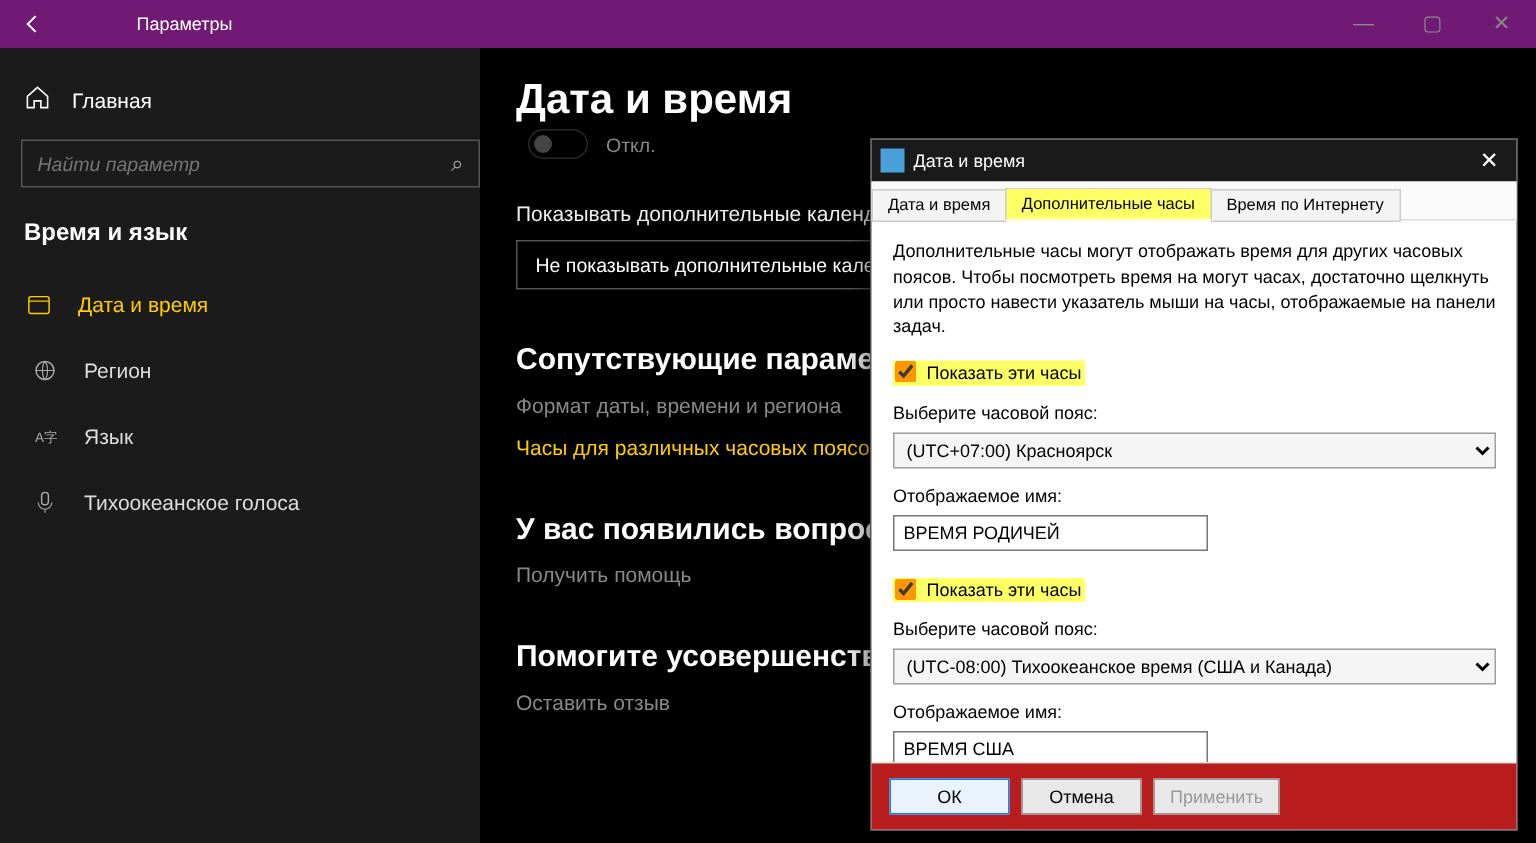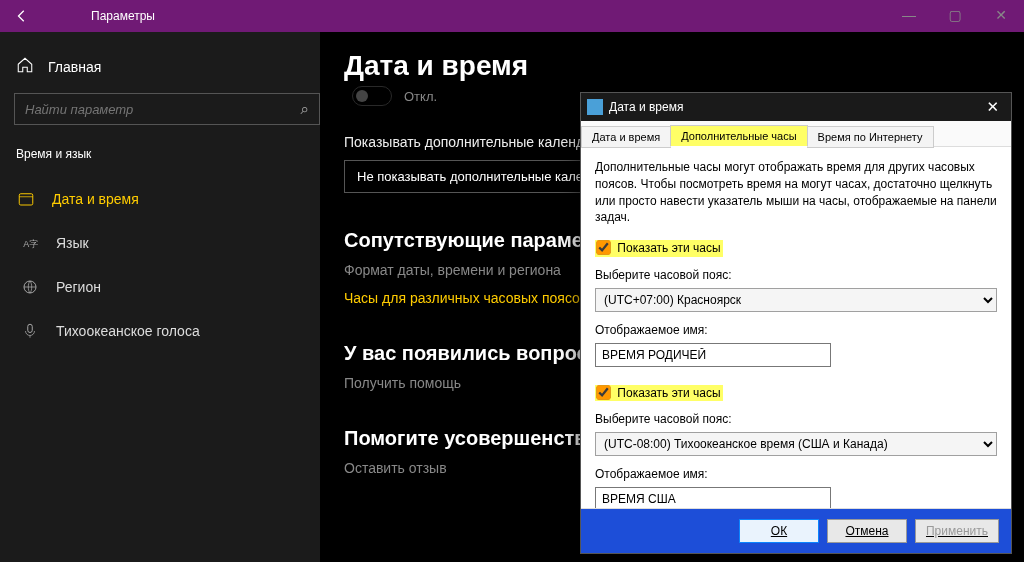--- a/index.html
+++ b/index.html
@@ -10,21 +10,21 @@
 .titlebar .back { width: 28px; height: 28px; display:flex; align-items:center; justify-content:center; }
 .titlebar .title { font-size: 12px; padding-left: 8px; color:#fff; }
 .winbtns { position:absolute; right:0; top:0; display:flex; }
 .winbtns div { width:46px; height:30px; display:flex; align-items:center; justify-content:center; color:#888; font-size:14px;}
 
 
 .leftpane { position:absolute; left:0; top:32px; width:334px; height:530px; background:#1b1b1b; padding:16px 0 0 0;}
 .home { display:flex; align-items:center; gap:14px; padding:8px 16px; font-size:14px;}
 .searchbox { margin:8px 14px 14px 14px; border:1px solid #555; height:32px; display:flex; align-items:center; padding:0 10px; background:#1b1b1b; }
 .searchbox input { flex:1; background:transparent; border:0; outline:0; color:#ccc; font-size:13px;font-style:italic;}
-.categ { font-weight:400; font-size:12px; padding:8px 16px 16px 16px;}
+.categ { font-weight:700; font-size:16px; padding:8px 16px 16px 16px;}
 .navitem { display:flex; align-items:center; gap:16px; padding:12px 16px; font-size:14px; color:#ddd; cursor:pointer; border-left:4px solid transparent;}
 .navitem.sel { color:#ffcc00; border-left:0; background:#1b1b1b;}
 .leftpane .navitem .nicon { width:20px; height:20px; display:flex; align-items:center; justify-content:center; color:#aaa; font-size:16px;}
 
 
 .main { position:absolute; left:320px; top:32px; width:704px; height:530px; background:#000; padding:18px 24px; overflow:hidden;}
 .main h1 { font-size:28px; font-weight:600; margin-bottom:8px;}
 .toggle-line { display:flex; align-items:center; gap:12px; color:#888; font-size:13px; margin-top:-4px; margin-left:8px;}
 .toggle { width:40px; height:20px; border:1px solid #666; border-radius:14px; position:relative; opacity:.4;}
 .toggle .knob { width:12px; height:12px; background:#aaa; border-radius:50%; position:absolute; top:3px; left:3px;}
@@ -40,22 +40,22 @@
 .dlg-title .ico { width:16px; height:16px; background:#4aa0d8; margin-right:6px; display:inline-block;}
 .dlg-title .close { margin-left:auto; font-size:15px; color:#fff; cursor:pointer; padding:0 6px;}
 .tabs { display:flex; border-bottom:1px solid #ddd; background:#fafafa; font-size:11px;}
 .tab { padding:4px 10px; border:1px solid #ccc; border-bottom:1px solid #fff; margin-top:3px; margin-right:-1px; background:#fff; cursor:pointer; position:relative; top:1px;}
 .tab.inactive { border-bottom:1px solid #ccc; background:#f4f4f4; top:2px;}
 .tab.sel { background:#ffff66; font-weight:400; z-index:2;}
 .dlg-body { flex:1; padding:12px 14px 8px 14px; overflow:auto; line-height:1.4;}
 .hl { background:#ffff66; padding:0 2px; display:inline-block;}
 .field-lbl { margin-top:10px; font-size:12px;}
 .sel-box { width:100%; margin-top:4px; border:1px solid #a0a0a0; padding:3px 4px; background:#f5f5f5; font-size:12px;}
-.txt-box { width:236px; margin-top:4px; border:1px solid #777; padding:4px 6px; font-size:12px; font-family:inherit; background:#fff;}
-.dlg-btns { padding:10px 12px; border-top:1px solid #ddd; display:flex; justify-content:flex-end; gap:8px; background:#1d4ed8;text-decoration:underline;}
+.txt-box { width:210px; margin-top:4px; border:1px solid #777; padding:4px 6px; font-size:12px; font-family:inherit; background:#fff;}
+.dlg-btns { padding:10px 12px; border-top:1px solid #ddd; display:flex; justify-content:flex-start; gap:8px; background:#b91c1c;}
 .dlg-btns button { min-width:80px; padding:4px 10px; font-size:12px; border:1px solid #999; background:#e8e8e8; cursor:pointer;}
 .dlg-btns button.primary { border:1px solid #0a84ff; background:#eaf3fd;}
 .dlg-btns button:disabled { color:#999;}
 .chkrow { margin-top:4px;}
 .chkrow input { accent-color:#ff9800; transform:scale(1.1); margin-right:4px; vertical-align:-2px;}
 </style>
 </head>
 <body>
 
 <div class="titlebar">
@@ -92,33 +92,33 @@
       <svg width="18" height="18" viewBox="0 0 24 24">
           <rect x="3" y="5" width="18" height="15" rx="2" fill="none" stroke="#ffcc00" stroke-width="1.3"></rect>
           <path d="M3 9h18" stroke="#ffcc00"></path>
         </svg>
     </span>
     <span>Дата и время</span>
   </div>
   <div class="navitem">
     <span class="nicon">
       <svg width="18" height="18" viewBox="0 0 24 24">
-          <text x="3" y="17" font-size="12" fill="#aaa">A字</text>
-        </svg>
-    </span>
-    <span>Язык</span>
-  </div>
-  <div class="navitem">
-    <span class="nicon">
-      <svg width="18" height="18" viewBox="0 0 24 24">
           <circle cx="12" cy="12" r="8" fill="none" stroke="#aaa" stroke-width="1.3"></circle>
           <path d="M4 12h16M12 4c3 3 3 13 0 16M12 4c-3 3-3 13 0 16" stroke="#aaa" fill="none"></path>
         </svg>
     </span>
     <span>Регион</span>
+  </div>
+  <div class="navitem">
+    <span class="nicon">
+      <svg width="18" height="18" viewBox="0 0 24 24">
+          <text x="3" y="17" font-size="12" fill="#aaa">A字</text>
+        </svg>
+    </span>
+    <span>Язык</span>
   </div>
   <div class="navitem">
     <span class="nicon">
       <svg width="18" height="18" viewBox="0 0 24 24">
           <rect x="9" y="3" width="6" height="11" rx="3" fill="none" stroke="#aaa" stroke-width="1.3"></rect>
           <path d="M6 12a6 6 0 0 0 12 0M12 18v3" stroke="#aaa" fill="none"></path>
         </svg>
     </span>
     <span>Тихоокеанское голоса</span>
   </div>

